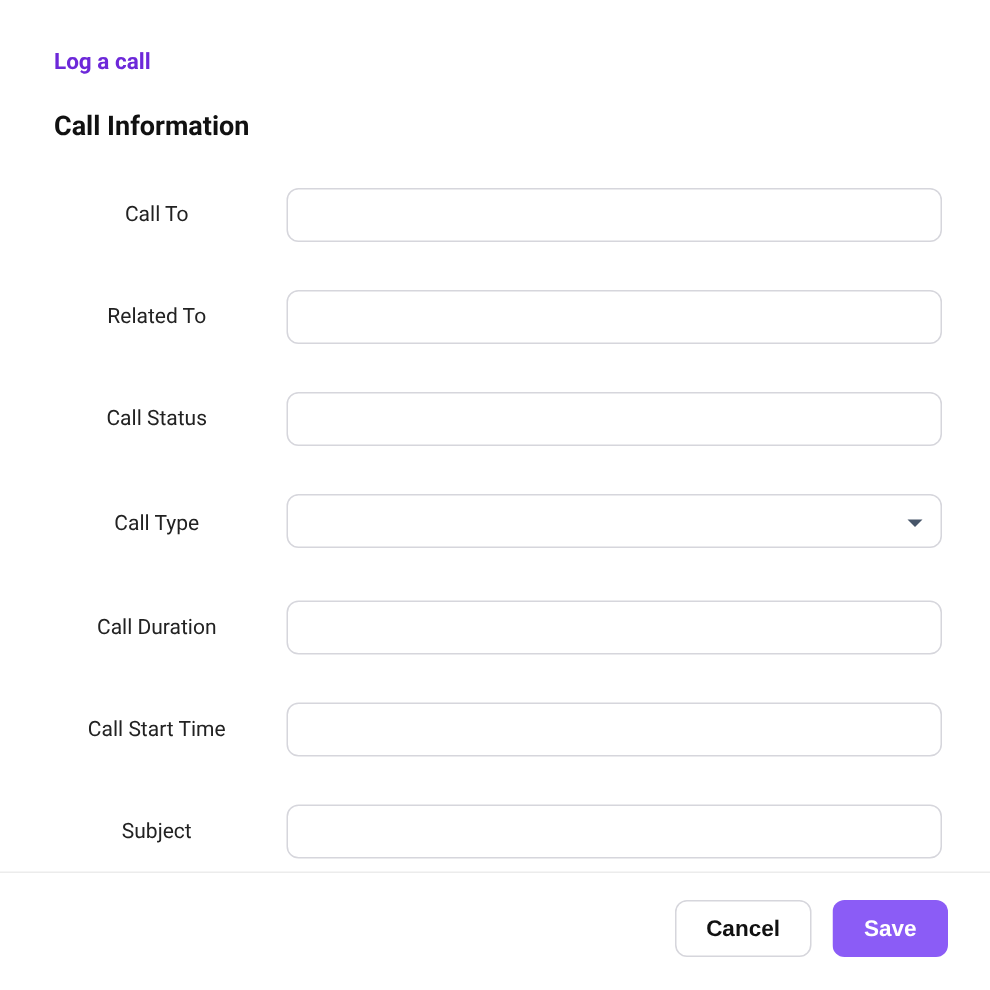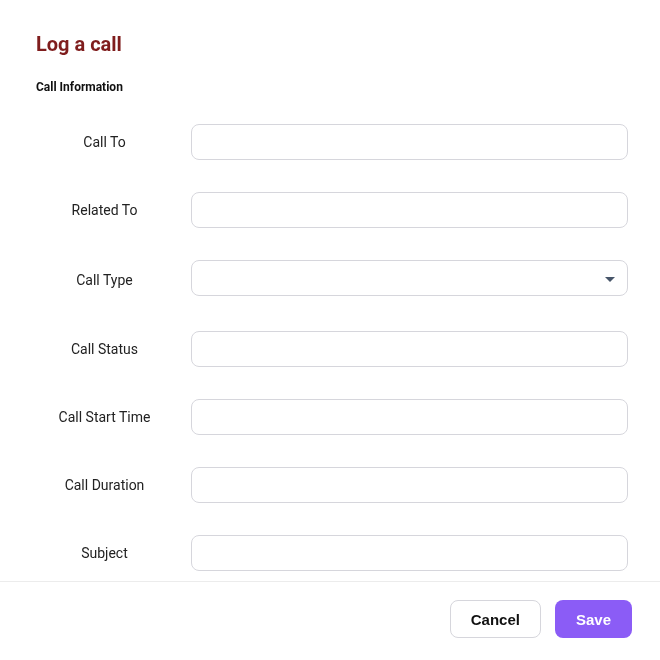--- a/index.html
+++ b/index.html
@@ -20,26 +20,26 @@
       background: #fff;
       border-radius: 16px;
       position: relative;
       display: flex;
       flex-direction: column;
     }
     .dialog-header {
       padding: 32px 36px 12px 36px;
     }
     .dialog-title {
-      font-size: 20px;
+      font-size: 15px;
       font-weight: 700;
-      color: #7f1d1d;
+      color: #6d28d9;
     }
     .section-title {
-      font-size: 12px;
+      font-size: 18px;
       font-weight: 700;
       color: #111;
       padding: 12px 44px 8px 36px;
     }
     .form-scroll {
       flex: 1;
       overflow-y: auto;
       padding: 8px 24px 20px 36px;
       margin-right: 8px;
     }
@@ -149,49 +149,49 @@
     </div>
 
     <div class="form-row">
       <label class="form-label">Related To</label>
       <div class="form-control">
         <input type="text" class="text-input" value="" style="">
       </div>
     </div>
 
     <div class="form-row">
+      <label class="form-label">Call Status</label>
+      <div class="form-control">
+        <input type="text" class="text-input" value="" style="">
+      </div>
+    </div>
+
+    <div class="form-row">
       <label class="form-label">Call Type</label>
       <div class="form-control">
         <div class="select-wrap">
           <button type="button" class="select-input"></button>
           <span class="select-caret">
             <svg width="12" height="8" viewBox="0 0 12 8">
                 <path d="M1 1 L6 6 L11 1 Z" fill="#475569"></path>
               </svg>
           </span>
         </div>
       </div>
     </div>
 
     <div class="form-row">
-      <label class="form-label">Call Status</label>
+      <label class="form-label">Call Duration</label>
       <div class="form-control">
         <input type="text" class="text-input" value="" style="">
       </div>
     </div>
 
     <div class="form-row">
       <label class="form-label">Call Start Time</label>
-      <div class="form-control">
-        <input type="text" class="text-input" value="" style="">
-      </div>
-    </div>
-
-    <div class="form-row">
-      <label class="form-label">Call Duration</label>
       <div class="form-control">
         <input type="text" class="text-input" value="" style="">
       </div>
     </div>
 
     <div class="form-row">
       <label class="form-label">Subject</label>
       <div class="form-control">
         <input type="text" class="text-input" value="" style="">
       </div>

